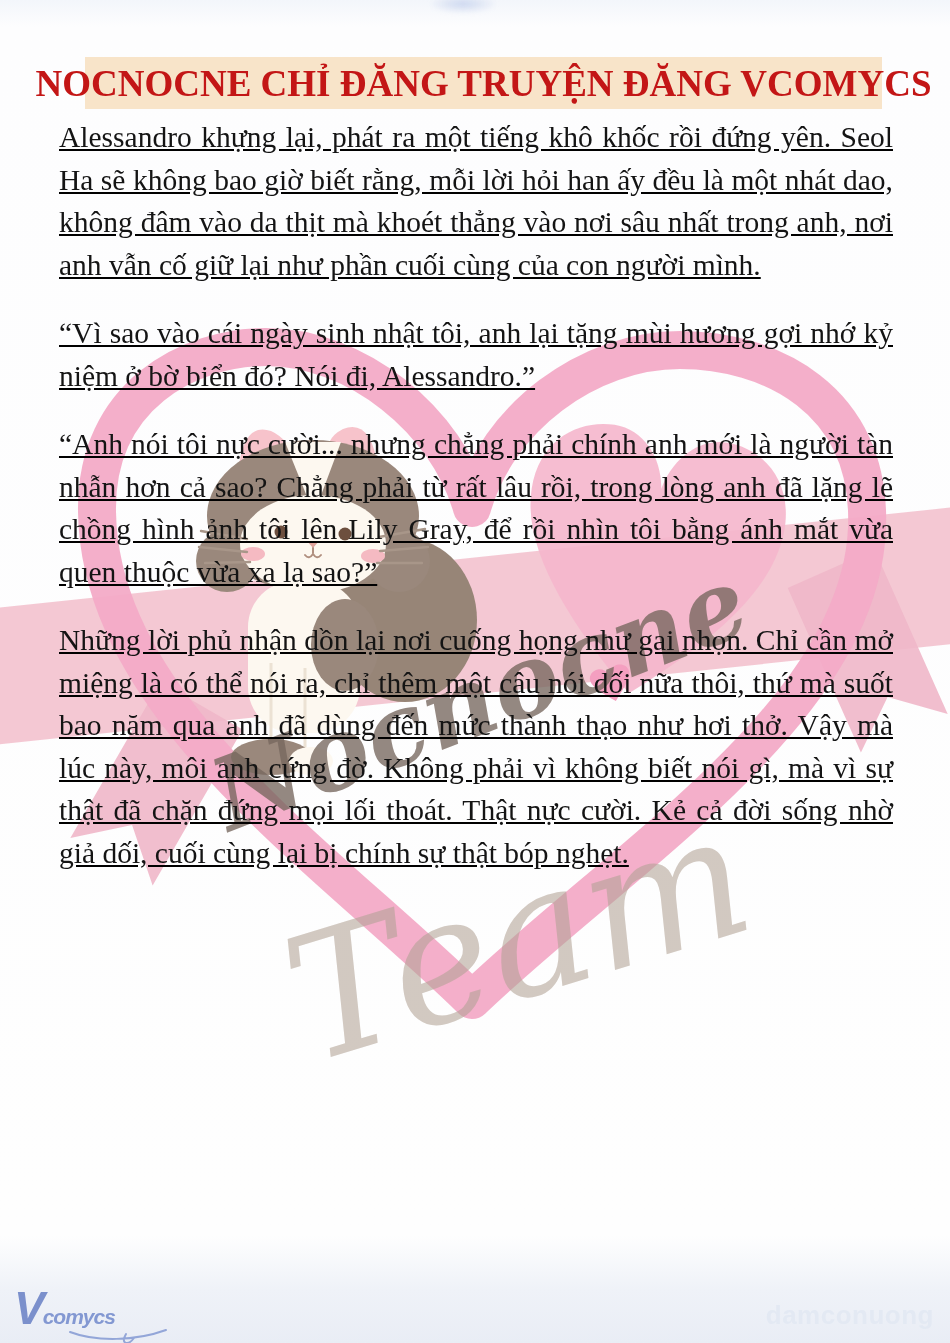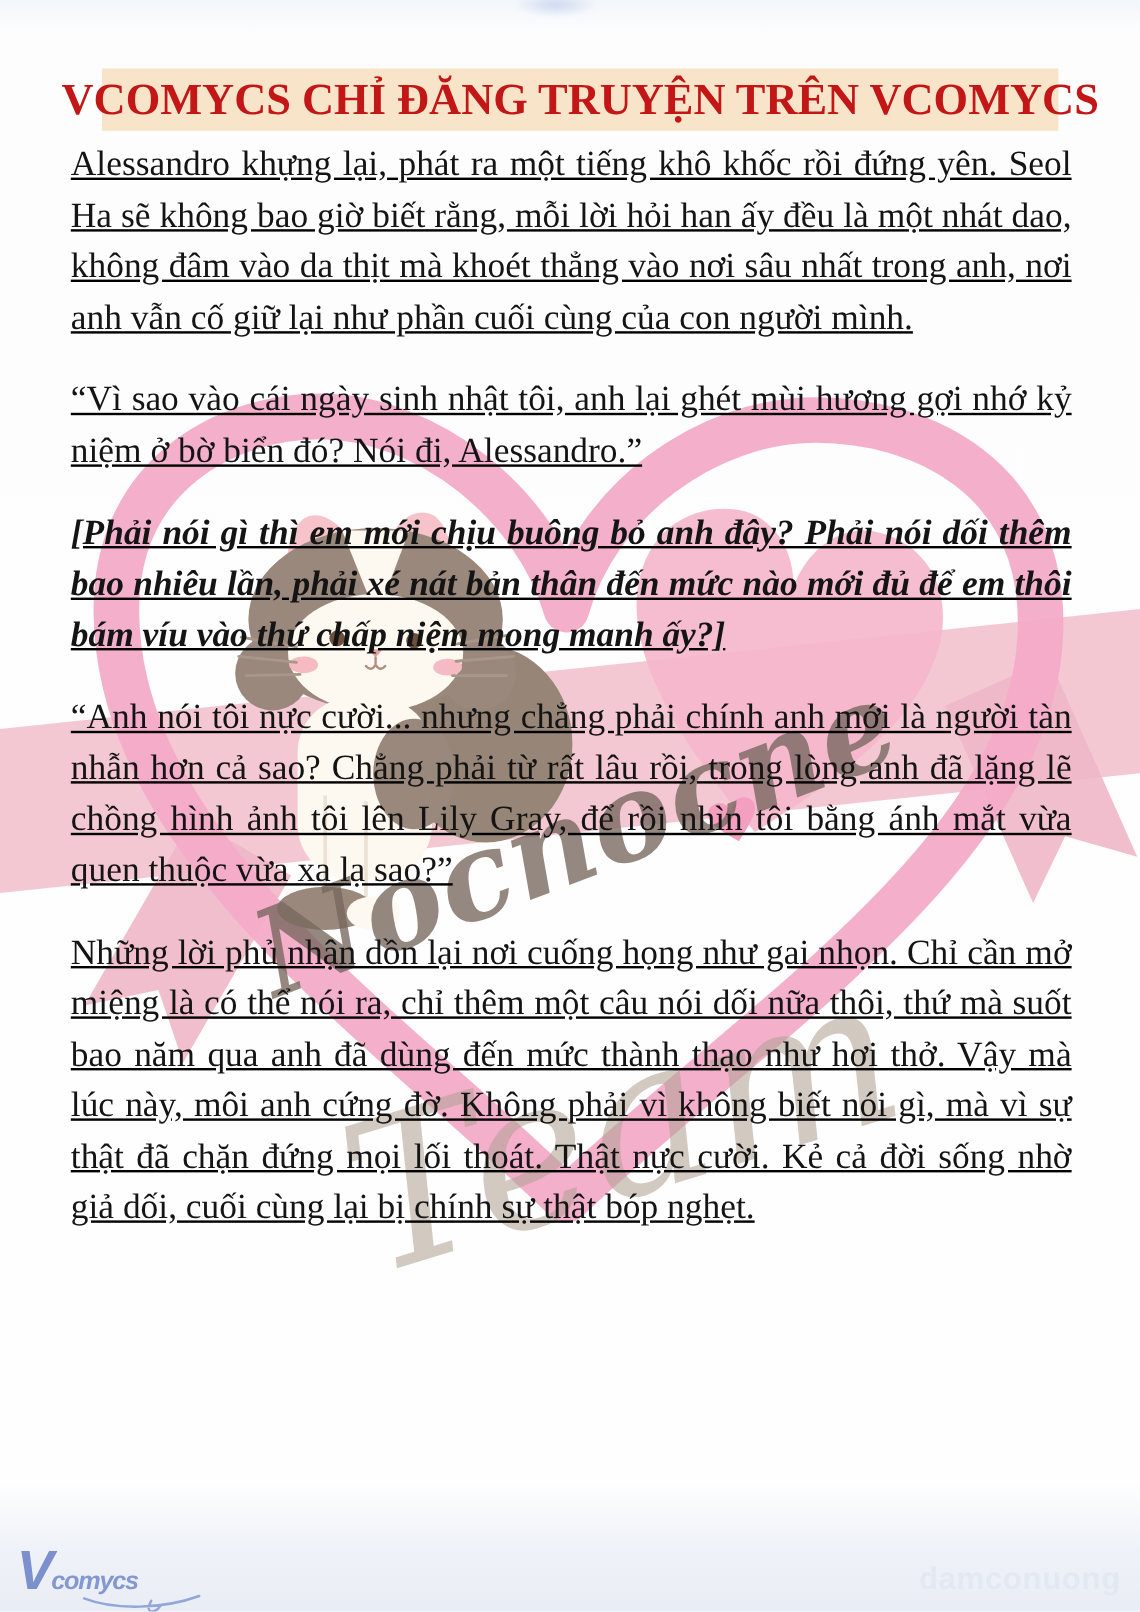--- a/index.html
+++ b/index.html
@@ -103,27 +103,26 @@
         <path d="M78,250 L78,330 M112,255 L112,335" stroke="#ece2d4" stroke-width="3"></path>
         <ellipse cx="78" cy="344" rx="40" ry="18" fill="#9a887c"></ellipse>
         <ellipse cx="118" cy="348" rx="22" ry="14" fill="#fdf8f0"></ellipse>
       </g>
     </svg>
     <div class="wm-nocnocne">Nocnocne</div>
     <div class="wm-team">Team</div>
   </div>
 
   <div class="banner">
-    <span>VCOMYCS CHỈ ĐĂNG TRUYỆN TRÊN VCOMYCS</span>
+    <span>NOCNOCNE CHỈ ĐĂNG TRUYỆN ĐĂNG VCOMYCS</span>
   </div>
 
   <div class="content">
     <p class="para">Alessandro khựng lại, phát ra một tiếng khô khốc rồi đứng yên. Seol Ha sẽ không bao giờ biết rằng, mỗi lời hỏi han ấy đều là một nhát dao, không đâm vào da thịt mà khoét thẳng vào nơi sâu nhất trong anh, nơi anh vẫn cố giữ lại như phần cuối cùng của con người mình.</p>
-    <p class="para">“Vì sao vào cái ngày sinh nhật tôi, anh lại ghét mùi hương gợi nhớ kỷ niệm ở bờ biển đó? Nói đi, Alessandro.”</p>
-    <p class="para quote-italic">[Phải nói gì thì em mới chịu buông bỏ anh đây? Phải nói dối thêm bao nhiêu lần, phải xé nát bản thân đến mức nào mới đủ để em thôi bám víu vào thứ chấp niệm mong manh ấy?]</p>
+    <p class="para">“Vì sao vào cái ngày sinh nhật tôi, anh lại tặng mùi hương gợi nhớ kỷ niệm ở bờ biển đó? Nói đi, Alessandro.”</p>
     <p class="para">“Anh nói tôi nực cười... nhưng chẳng phải chính anh mới là người tàn nhẫn hơn cả sao? Chẳng phải từ rất lâu rồi, trong lòng anh đã lặng lẽ chồng hình ảnh tôi lên Lily Gray, để rồi nhìn tôi bằng ánh mắt vừa quen thuộc vừa xa lạ sao?”</p>
     <p class="para">Những lời phủ nhận dồn lại nơi cuống họng như gai nhọn. Chỉ cần mở miệng là có thể nói ra, chỉ thêm một câu nói dối nữa thôi, thứ mà suốt bao năm qua anh đã dùng đến mức thành thạo như hơi thở. Vậy mà lúc này, môi anh cứng đờ. Không phải vì không biết nói gì, mà vì sự thật đã chặn đứng mọi lối thoát. Thật nực cười. Kẻ cả đời sống nhờ giả dối, cuối cùng lại bị chính sự thật bóp nghẹt.</p>
   </div>
 
   <div class="vcomycs">
     <span class="logo-v">V</span><span class="logo-rest">comycs</span>
     <svg class="logo-swash" width="120" height="16">
       <path d="M4,4 C30,14 70,13 100,2 M60,6 C54,16 62,18 68,10" stroke="#93a6d8" stroke-width="2" fill="none" stroke-linecap="round"></path>
     </svg>
   </div>

